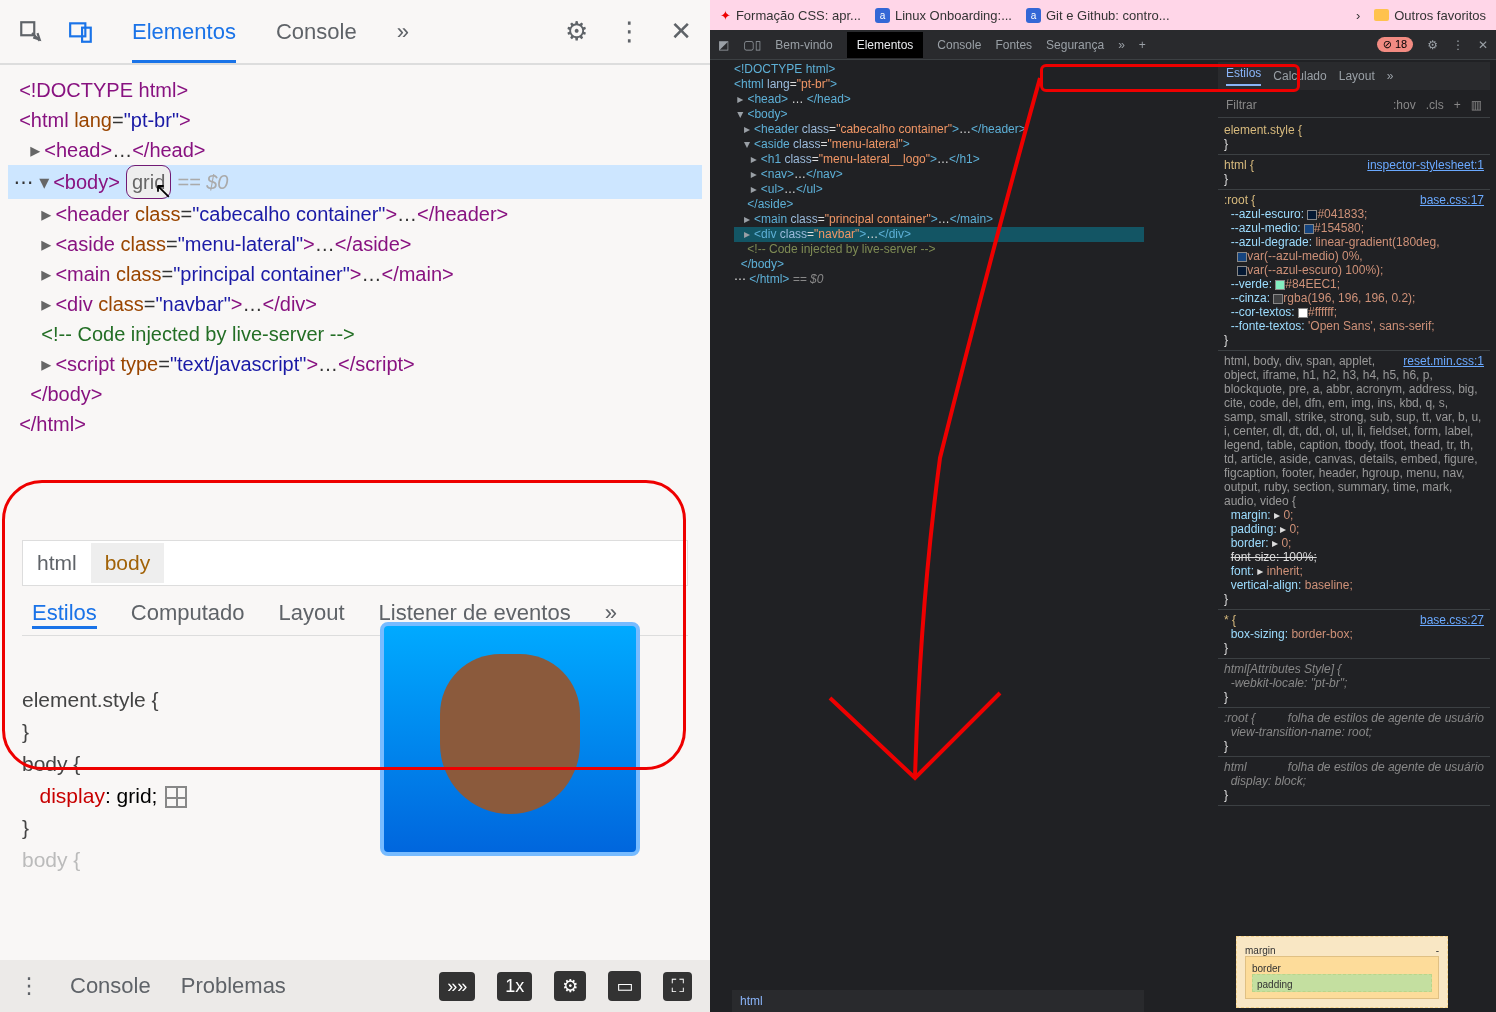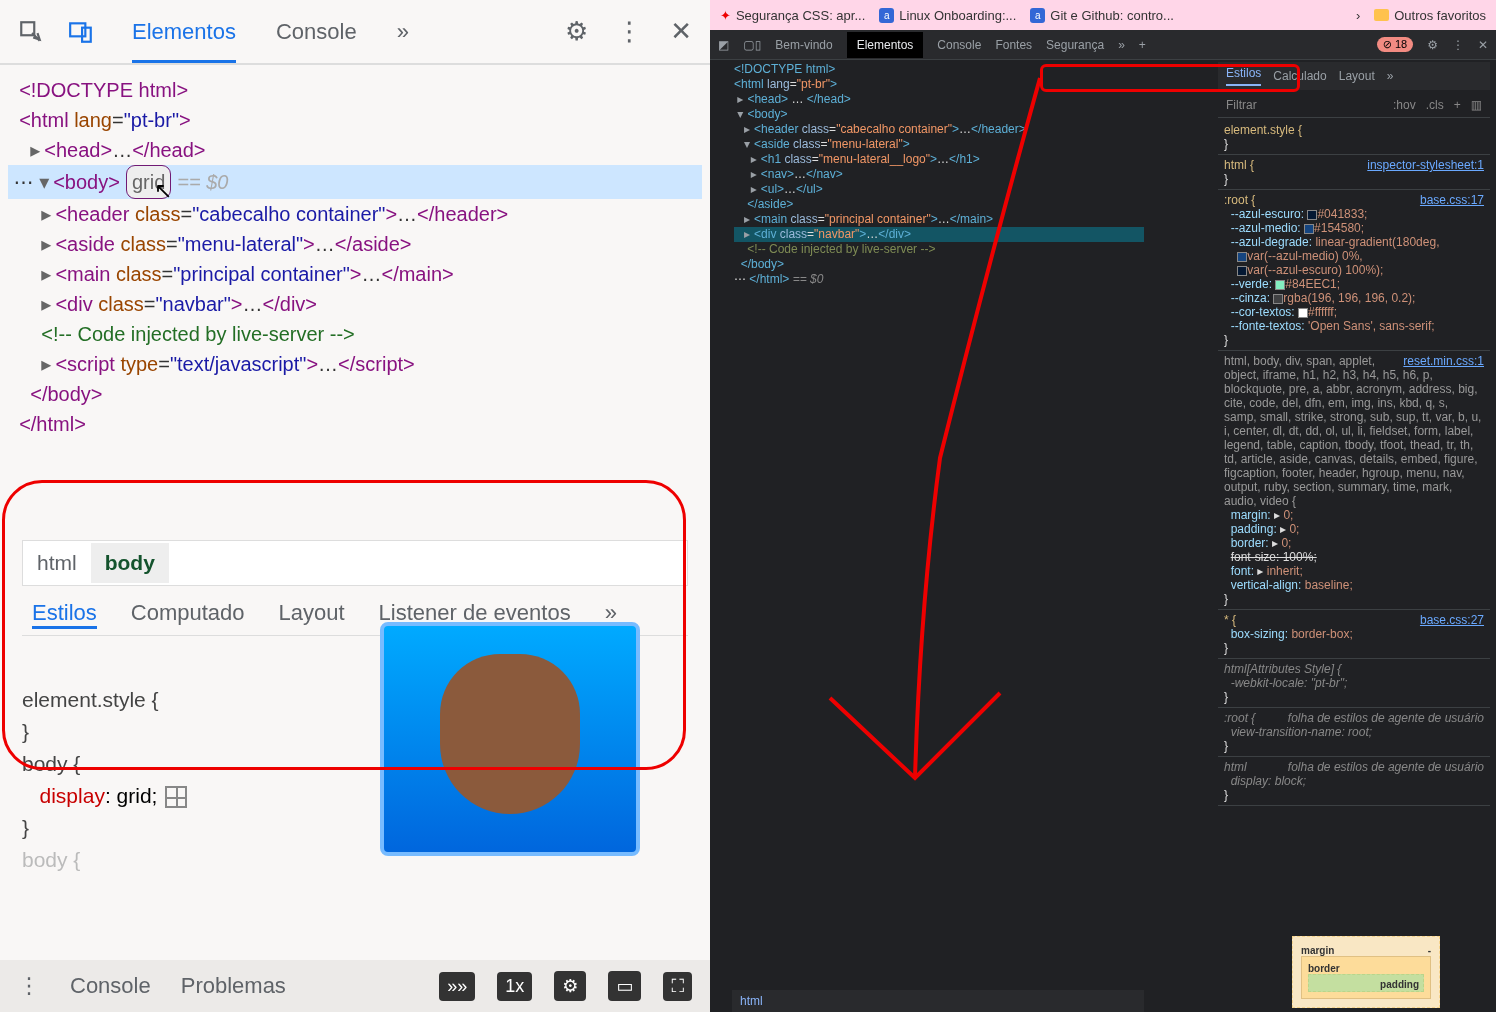--- a/index.html
+++ b/index.html
@@ -20,21 +20,21 @@
 .dom-line .attr { color:#994500; }
 .dom-line .val { color:#1a1aa6; }
 .dom-line .comment { color:#236e25; }
 .dom-sel { background:#cde6ff; display:flex; align-items:center; }
 .grid-badge { background:#eee; border:1px solid #701a75; border-radius:9px; font-size:20px; padding:1px 5px; color:#666; margin:0 6px; }
 .eq0 { color:#aaa; font-style:italic; }
 .tri { color:#666; margin-right:4px; }
 
 .crumbs { position:absolute; top:540px; left:22px; right:22px; height:46px; border:1px solid #ddd; background:#fff; display:flex; align-items:center; font-size:21px; }
 .crumb { padding:8px 14px; color:#5f6368; }
-.crumb.sel { background:#eee; color:#14532d;font-weight:bold; }
+.crumb.sel { background:#eee; color:#a16207; }
 
 .styles-tabs { position:absolute; top:590px; left:22px; right:22px; display:flex; gap:34px; padding:10px 10px 6px; border-bottom:1px solid #ddd; font-size:22px; color:#5f6368; }
 .styles-tab-active { color:#1a73e8; border-bottom:3px solid #1a73e8; }
 .filter-box { position:absolute; top:636px; left:22px; width:340px; height:44px; border:1px solid #ddd; background:#fff; padding:8px 12px; font-size:20px; color:#888; }
 .styles-body { position:absolute; top:684px; left:22px; right:22px; font-family:Menlo,Consolas,monospace; font-size:21px; line-height:32px; }
 .styles-body .sel-txt { color:#444; }
 .styles-body .prop { color:#c80000; }
 .styles-body .pale { color:#bbb; }
 .grid-ico { display:inline-block; width:22px; height:22px; border:2px solid #888; vertical-align:middle; margin-left:8px; position:relative; }
 .grid-ico:before, .grid-ico:after { content:""; position:absolute; background:#888; }
@@ -81,24 +81,24 @@
 .dk-styles .blk { border-bottom:1px solid #3c4043; padding:3px 6px; }
 .dk-styles .link { color:#6aa9ff; float:right; text-decoration:underline; }
 .dk-styles .sel2 { color:#d7ba7d; }
 .dk-styles .p { color:#9cdcfe; }
 .dk-styles .v2 { color:#ce9178; }
 .dk-styles .sw { display:inline-block; width:10px; height:10px; border:1px solid #888; vertical-align:middle; }
 .dk-styles .muted { color:#888; font-style:italic; }
 .dk-styles .strike { text-decoration:line-through; }
 .dk-styles .sels { color:#999; word-wrap:break-word; }
 
-.box-model { position:absolute; right:56px; bottom:8px; width:148px; height:68px;font-weight:bold; }
+.box-model { position:absolute; right:48px; bottom:8px; width:212px; height:68px; }
 .bm-m { border:1px dashed #f6d38b; background:#f9e7c4; padding:8px; font-size:10px; color:#333; }
 .bm-b { border:1px solid #e0c083; background:#fddc9a; padding:6px; }
-.bm-p { border:1px dashed #b9d58a; background:#c4dfa0; padding:4px; height:18px;text-align:right; }
+.bm-p { border:1px dashed #b9d58a; background:#c4dfa0; padding:4px; height:18px; }
 
 .dk-crumbs { position:absolute; left:22px; bottom:0; height:22px; font-size:12px; color:#8ab4f8; padding:4px 8px; background:#292a2d; width:412px; }
 
 
 .anno { position:absolute; border:3px solid #e00; border-radius:40px; pointer-events:none; }
 .anno1 { left:2px; top:480px; width:684px; height:290px; }
 .anno2 { left:1040px; top:64px; width:260px; height:28px; border-radius:6px; }
 svg.arrow { position:absolute; left:720px; top:58px; width:400px; height:820px; pointer-events:none; }
 svg.arrow path { stroke:#e00; stroke-width:4; fill:none; }
 
@@ -188,21 +188,21 @@
       <span>▭</span>
       <span>⛶</span>
     </div>
   </div>
 </div>
 
 <div class="right">
   <div class="bookmarks">
     <div class="bk">
         <span style="color:#e00">✦</span>
-        <span>Segurança CSS: apr...</span>
+        <span>Formação CSS: apr...</span>
       </div>
     <div class="bk">
         <span class="bk-ico">a</span>
         <span>Linux Onboarding:...</span>
       </div>
     <div class="bk">
         <span class="bk-ico">a</span>
         <span>Git e Github: contro...</span>
       </div>
     <div class="spacer"></div>

